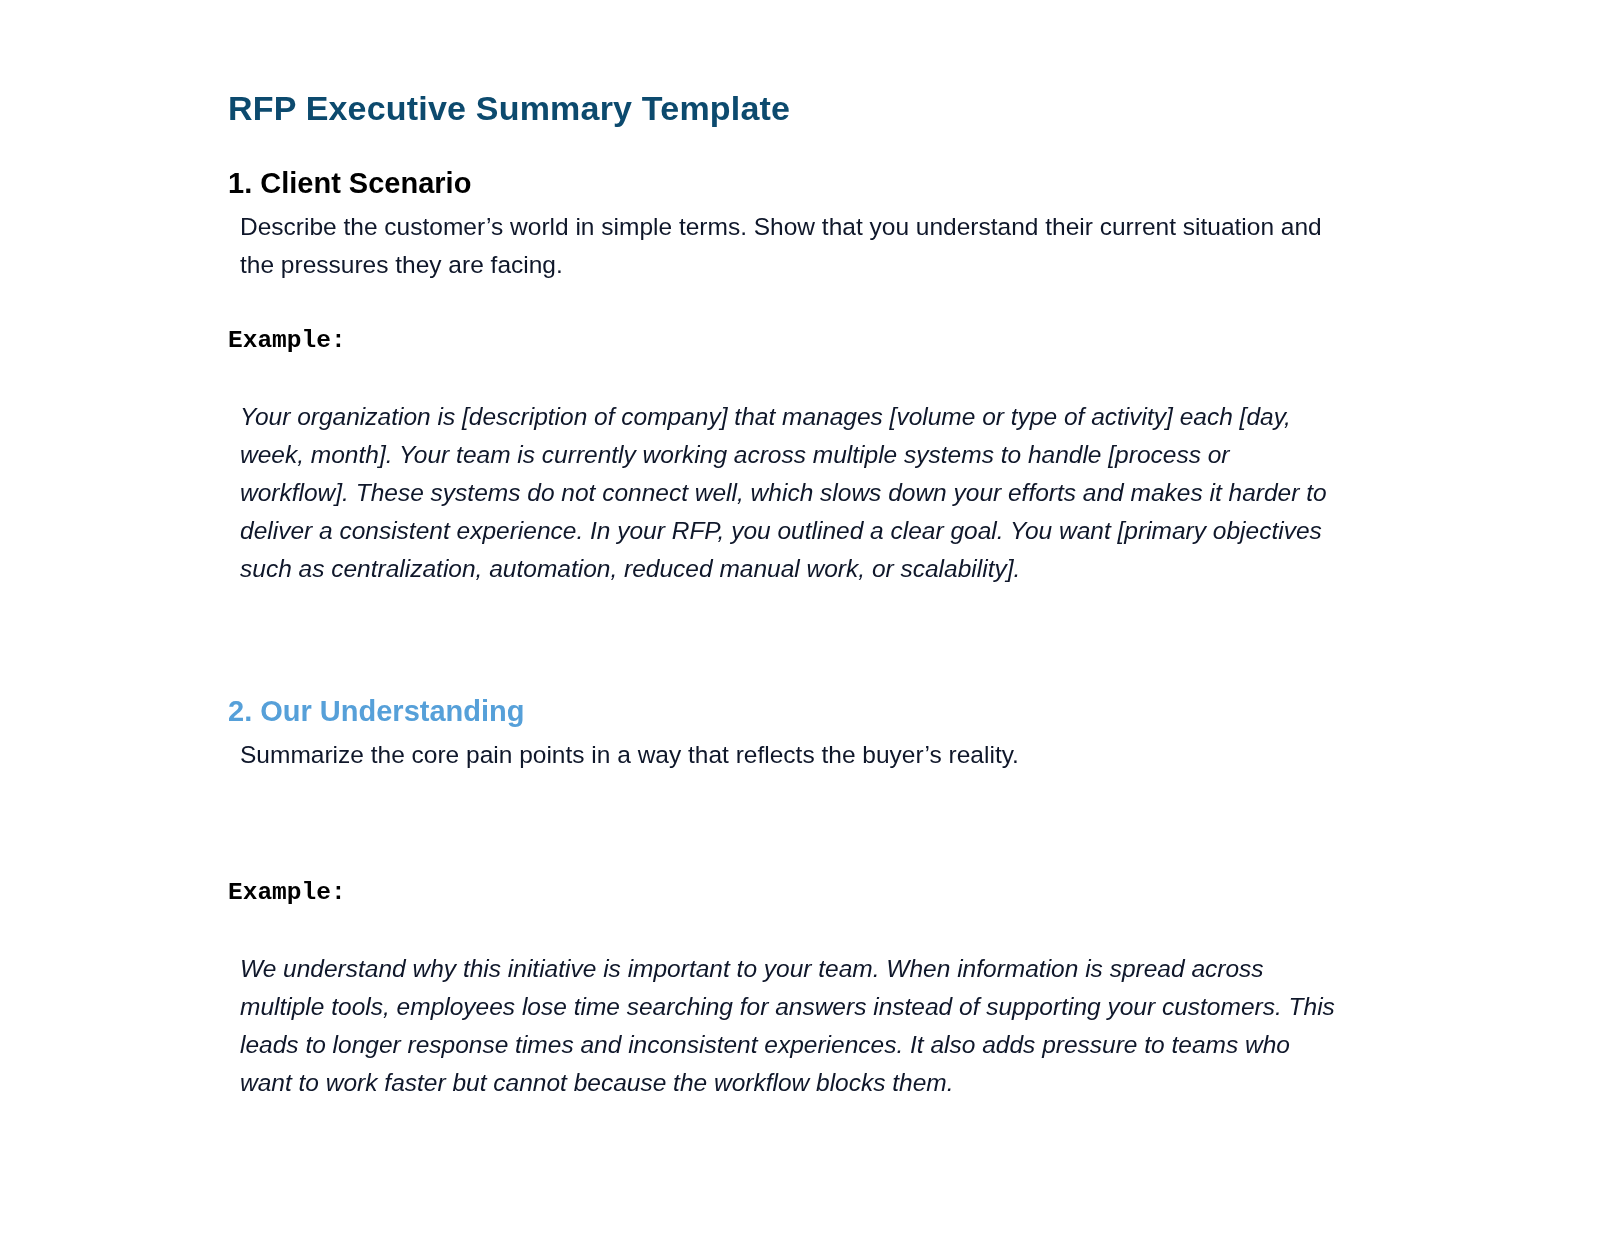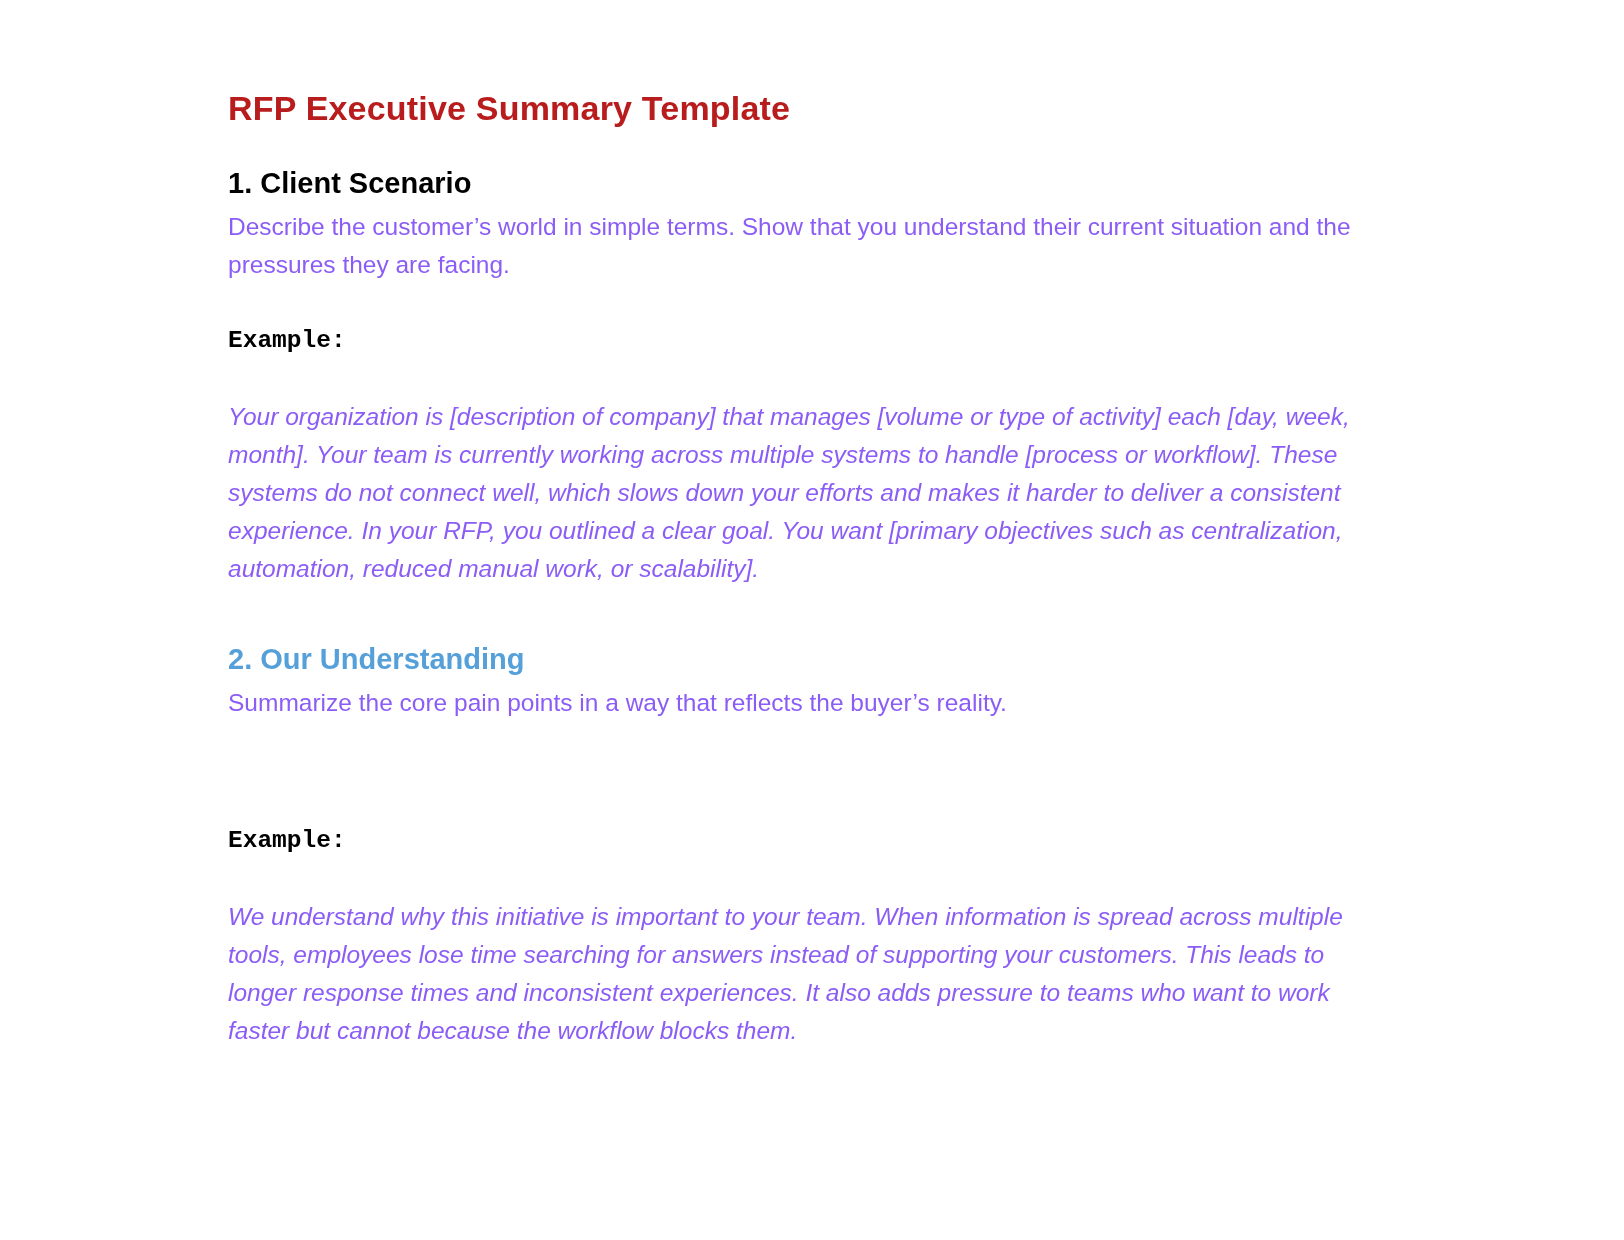--- a/index.html
+++ b/index.html
@@ -24,36 +24,36 @@
     position: absolute;
     left: 228px;
     top: 88px;
     width: 1128px;
   }
   .doc-title {
     margin: 0;
     font-size: 34px;
     font-weight: bold;
     line-height: 40px;
-    color: #b91c1c;
+    color: #0c4a6e;
     letter-spacing: 0.2px;
   }
   .section-heading {
     margin: 0;
     font-size: 29px;
     font-weight: bold;
     line-height: 34px;
   }
   .section-1 .section-heading { margin-top: 38px; }
-  .section-2 .section-heading { margin-top: 54px; }
+  .section-2 .section-heading { margin-top: 106px; }
   .body-text {
-    margin: 0;
+    margin: 12px;
     font-size: 24.5px;
     line-height: 38px;
-    color: #8b5cf6;
+    color: #0f172a;
   }
   .section-desc { margin-top: 8px; }
   .example-label {
     margin: 0;
     font-size: 24.5px;
     line-height: 38px;
     font-weight: bold;
     color: #000000;
     font-family: Liberation Mono, monospace;
   }

